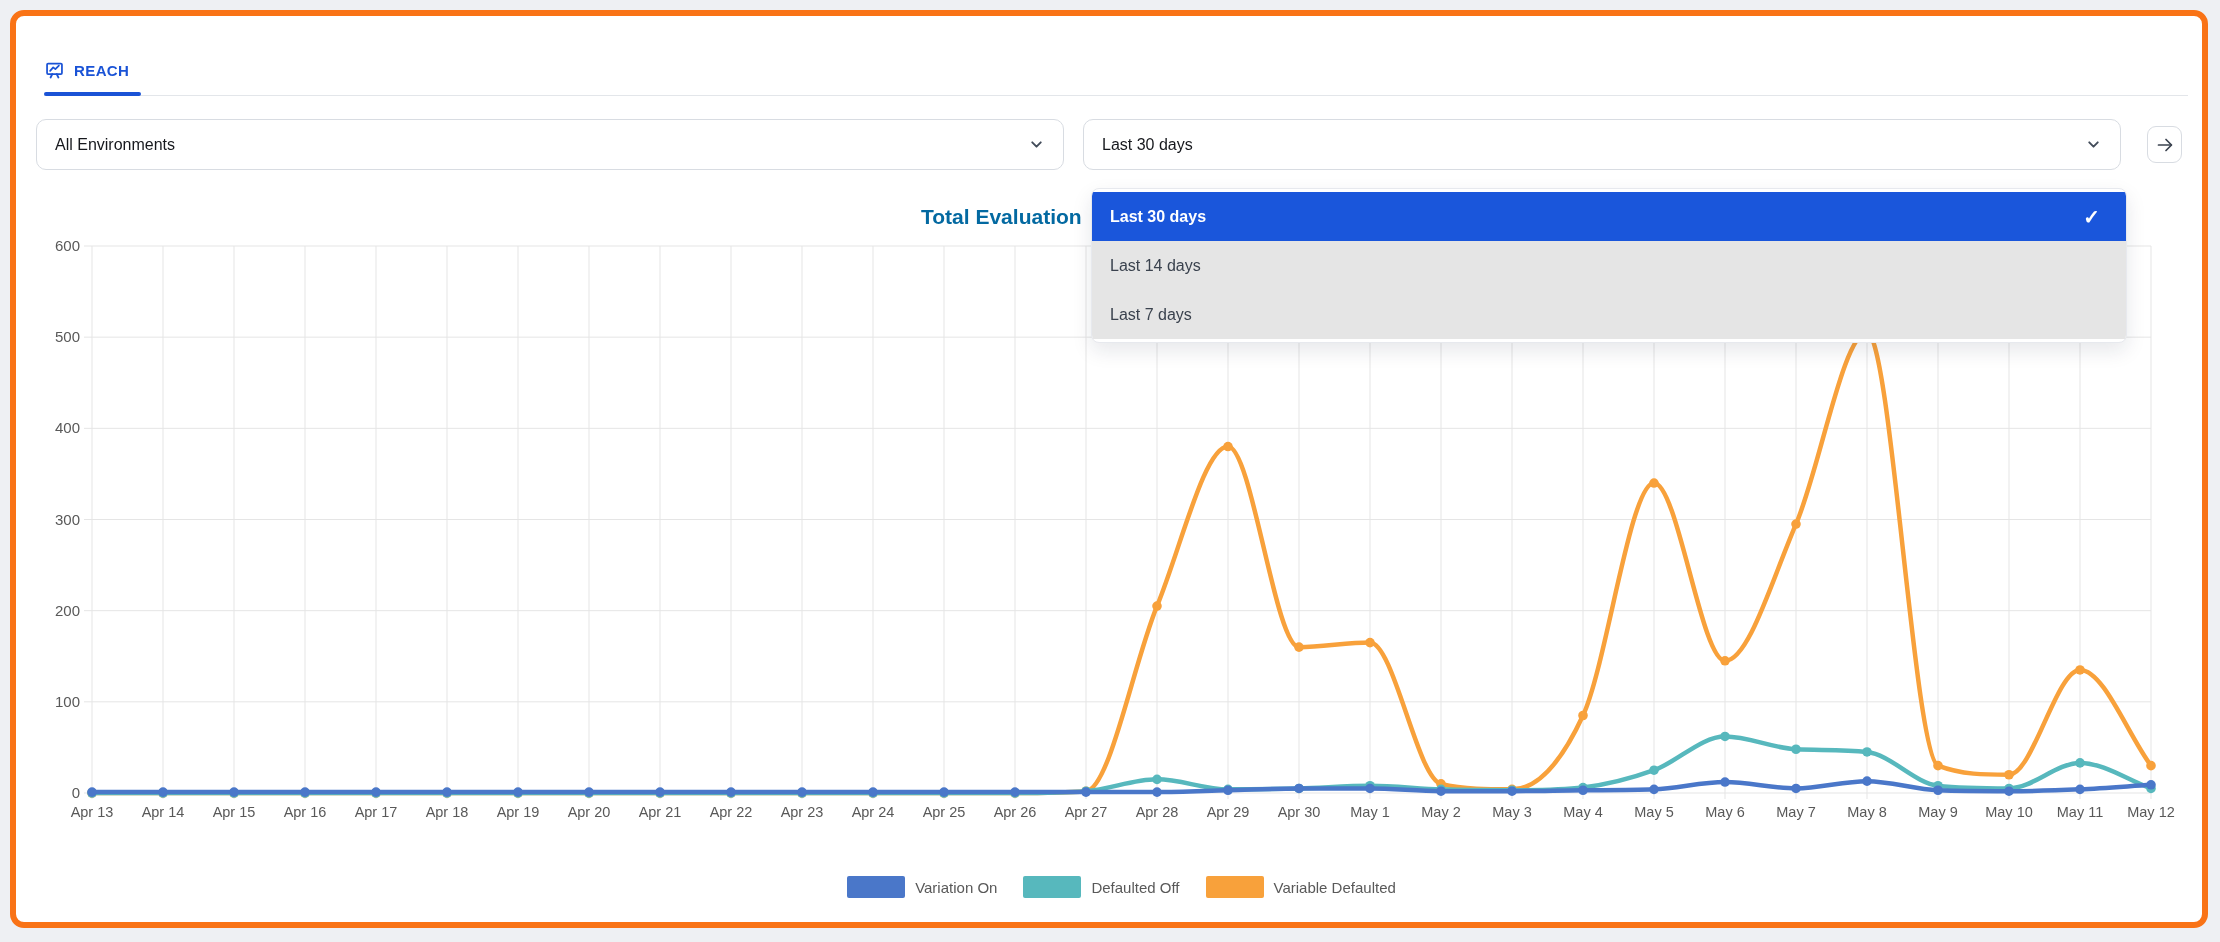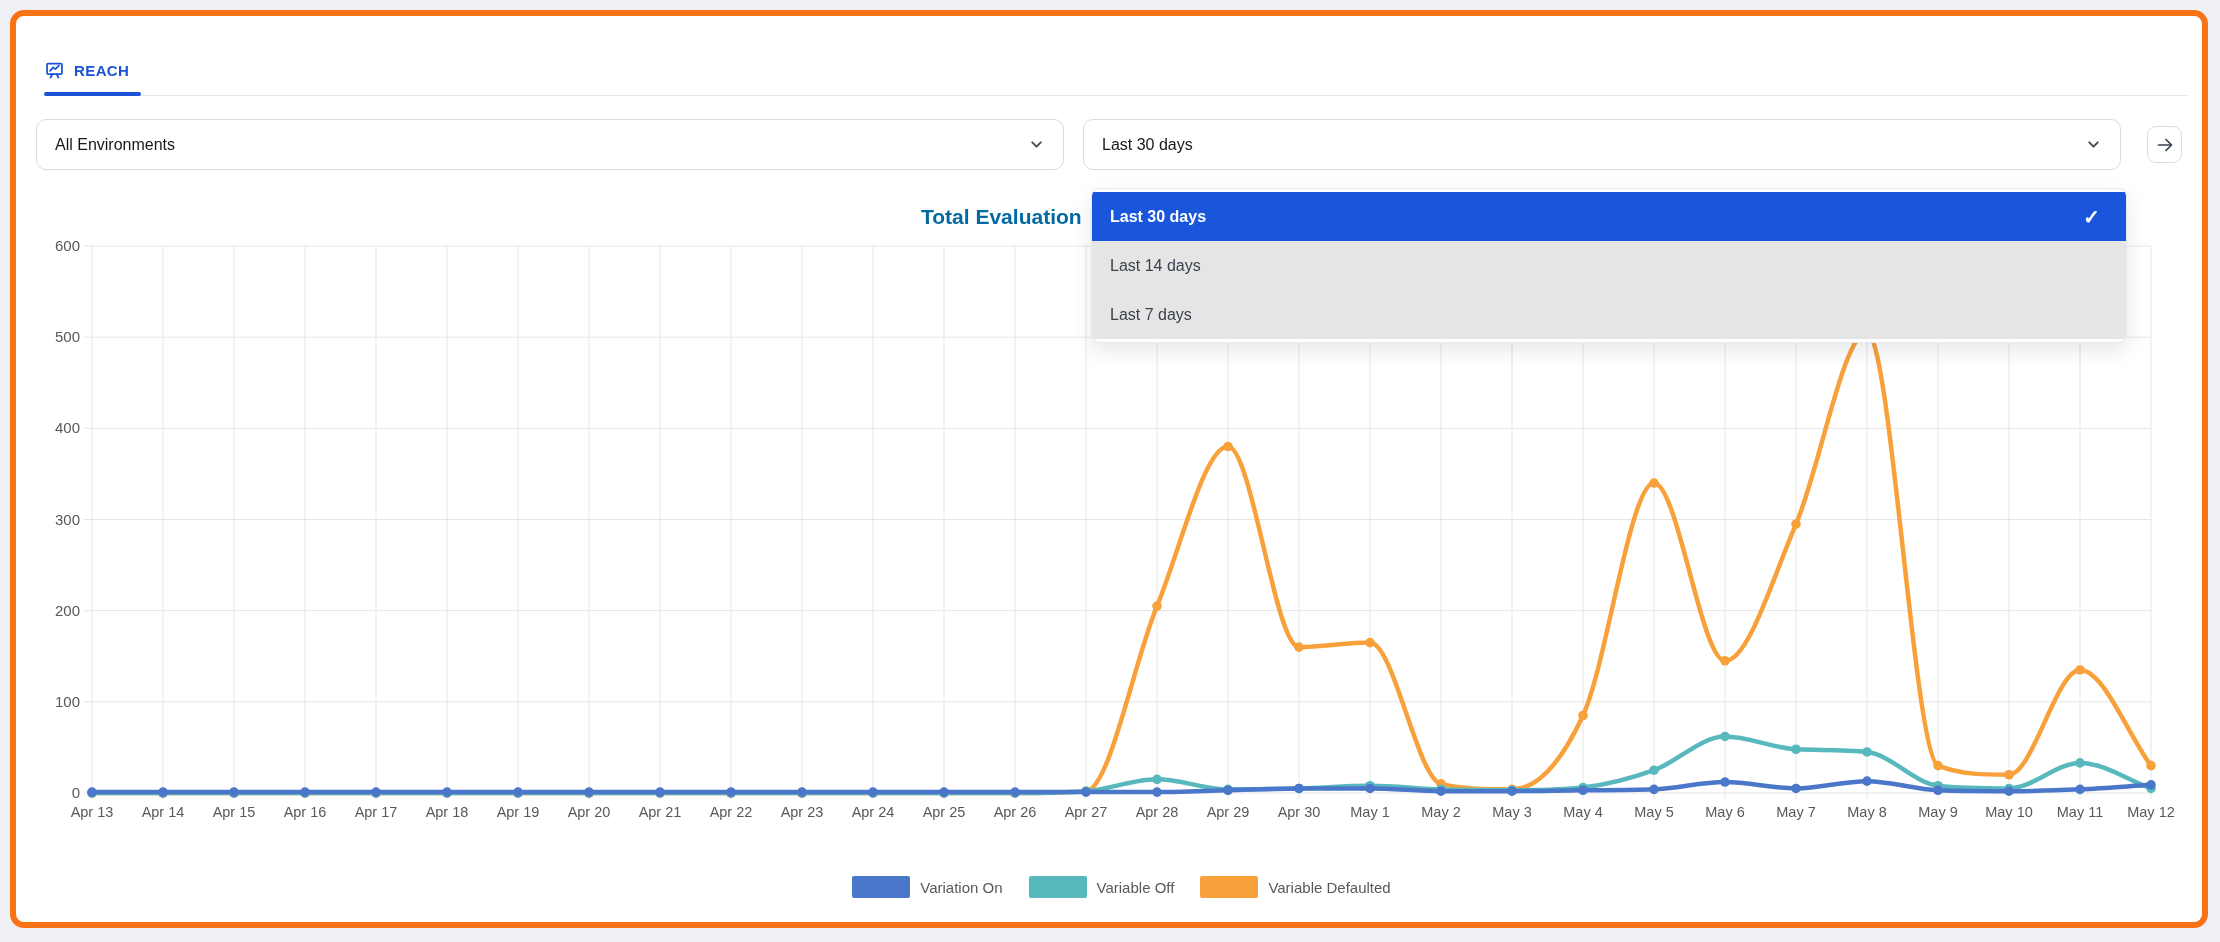--- a/index.html
+++ b/index.html
@@ -300,21 +300,21 @@
       <circle cx="2064" cy="603.3533333333334" r="4.8" fill="#4a77c9"></circle>
       <circle cx="2135" cy="598.795" r="4.8" fill="#4a77c9"></circle>
     </svg>
   <div class="legend" id="legend">
       <div class="legend-item">
         <span class="legend-swatch" style="background: rgb(74, 119, 201);"></span>
         <span class="legend-label">Variation On</span>
       </div>
       <div class="legend-item">
         <span class="legend-swatch" style="background: rgb(87, 184, 189);"></span>
-        <span class="legend-label">Variable Off</span>
+        <span class="legend-label">Defaulted Off</span>
       </div>
       <div class="legend-item">
         <span class="legend-swatch" style="background: rgb(248, 161, 59);"></span>
         <span class="legend-label">Variable Defaulted</span>
       </div>
     </div>
 
 </div>
 
 </body></html>

